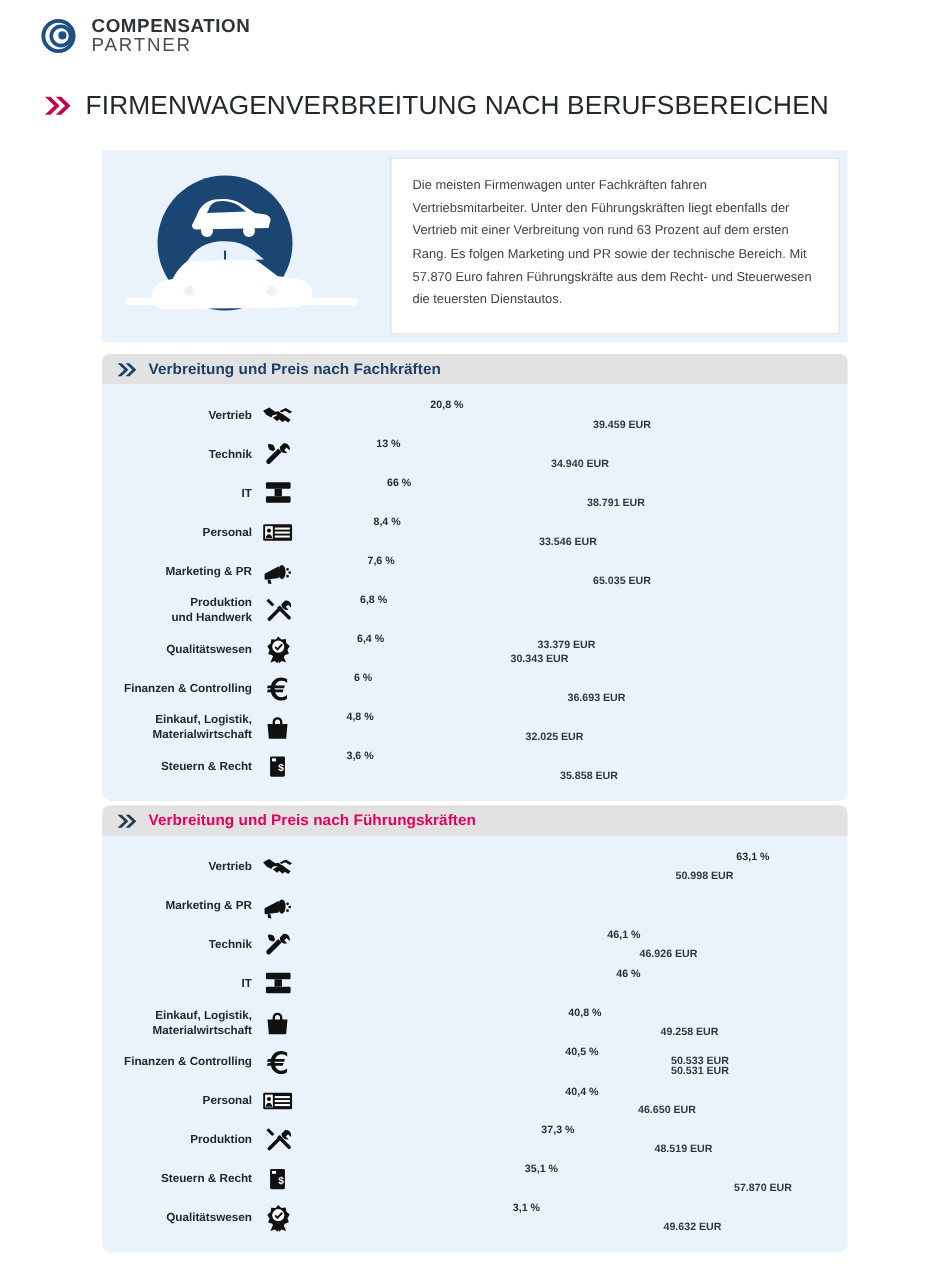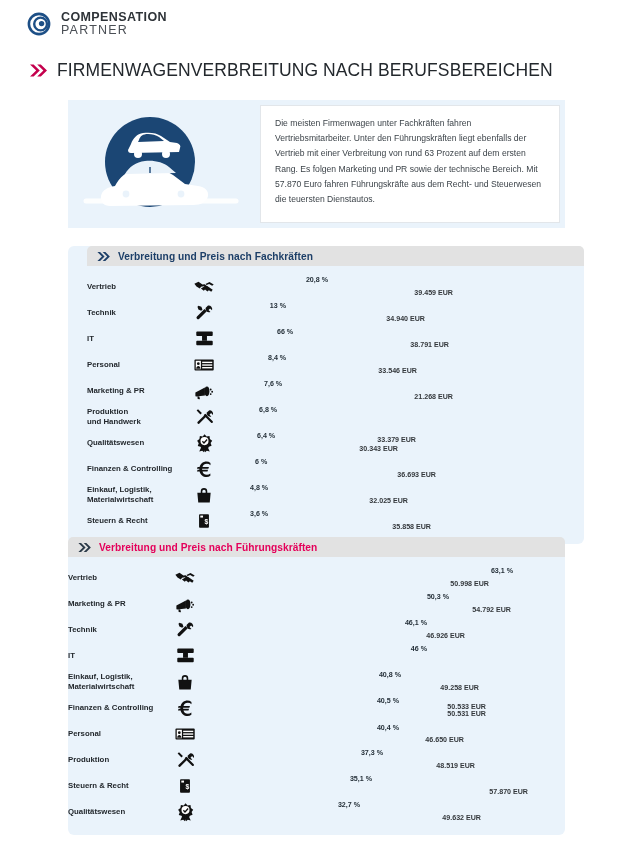--- a/index.html
+++ b/index.html
@@ -44,21 +44,21 @@
     height:20px;background:#e2e2e2;border-radius:5px 5px 0 0;
     display:flex;align-items:center;gap:7px;padding:0 0 0 10px;box-sizing:border-box;
   }
   .panel-head-title{font-size:10.2px;font-weight:bold;letter-spacing:.05px;}
   .panel-1 .panel-head-title{color:#1d3f68;}
   .panel-2 .panel-head-title{color:#e4005a;}
 
   .rows{padding:8px 0 10px 0;}
   .row{display:flex;align-items:center;height:25px;margin-bottom:1px;}
   .row-label{
-    width:105px;flex:0 0 105px;padding-right:5px;box-sizing:border-box;
+    width:105px;flex:0 0 105px;text-align:right;padding-right:5px;box-sizing:border-box;
     font-size:7.8px;font-weight:bold;line-height:9.4px;color:#23282d;
   }
   .row-icon{width:24px;flex:0 0 24px;display:flex;align-items:center;justify-content:center;}
   .row-bars{flex:1 1 auto;position:relative;height:25px;padding-left:2px;}
 
   .bar{height:10.5px;position:relative;display:flex;align-items:center;justify-content:flex-end;}
   .bar.pct{margin-top:0.5px;}
   .bar.eur{margin-top:2.5px;}
   .bar-fill{height:10.5px;position:absolute;left:0;top:0;}
   .bar-val{position:relative;z-index:2;font-size:7.1px;font-weight:bold;padding-right:4px;white-space:nowrap;}
@@ -121,21 +121,21 @@
       <circle cx="58" cy="94" r="3.4" fill="#eaf3fb"></circle>
       <circle cx="113" cy="94" r="3.4" fill="#eaf3fb"></circle>
       <path d="M18 101h150" stroke="#ffffff" stroke-width="5" stroke-linecap="round" opacity=".95"></path>
     </svg>
   </span>
   <div class="intro-textbox">
     <p>Die meisten Firmenwagen unter Fachkräften fahren Vertriebsmitarbeiter. Unter den Führungskräften liegt ebenfalls der Vertrieb mit einer Verbreitung von rund 63 Prozent auf dem ersten Rang. Es folgen Marketing und PR sowie der technische Bereich. Mit 57.870 Euro fahren Führungskräfte aus dem Recht- und Steuerwesen die teuersten Dienstautos.</p>
   </div>
 </div>
 
-<div class="panel panel-1" id="panel1" style="top: 246px; height: 298px; padding-left: 19px;">
+<div class="panel panel-1" id="panel1" style="top: 236px; height: 298px;">
   <div class="panel-head">
     <span>
       <svg width="14" height="11" viewBox="0 0 18 15">
         <path d="M0 1.5 L6.2 7.5 L0 13.5 L3.6 13.5 L9.8 7.5 L3.6 1.5 Z" fill="#1d3f68"></path>
         <path d="M7.2 1.5 L13.4 7.5 L7.2 13.5 L10.8 13.5 L17 7.5 L10.8 1.5 Z" fill="#1d3f68"></path>
       </svg>
     </span>
     <span class="panel-head-title">Verbreitung und Preis nach Fachkräften</span>
   </div>
   <div class="rows" id="rows1">
@@ -253,21 +253,21 @@
             </g>
           </svg>
         </div>
         <div class="row-bars">
           <div class="bar pct" style="width: 42px; overflow: visible;">
             <span class="bar-fill" style="background: rgb(118, 160, 204);"></span>
             <span class="bar-val" style="position: absolute; left: 46px; padding-right: 0px;">7,6 %</span>
           </div>
           <div class="bar eur" style="width: 239px;">
             <span class="bar-fill" style="background: rgb(210, 210, 210);"></span>
-            <span class="bar-val">21.268 EUR</span>
+            <span class="bar-val">65.035 EUR</span>
           </div>
         </div>
       </div>
       <div class="row">
         <div class="row-label">
           <div>Produktion</div>
           <div>und Handwerk</div>
         </div>
         <div class="row-icon">
           <svg viewBox="0 0 24 24" width="21" height="21">
@@ -431,30 +431,20 @@
         <div class="row-icon">
           <svg viewBox="0 0 24 24" width="22" height="22">
             <g fill="#111">
               <path d="M2.6 13.6 13 8.2v8.6L3.6 18a1.2 1.2 0 0 1-1-1.5z"></path>
               <ellipse cx="15.2" cy="12.4" rx="2.7" ry="5.2"></ellipse>
               <path d="M19.3 9.4a1 1 0 1 1 0 2 1 1 0 0 1 0-2zm1.6 2.4a1 1 0 1 1 0 2 1 1 0 0 1 0-2zm-1.6 2.6a1 1 0 1 1 0 2 1 1 0 0 1 0-2z"></path>
               <path d="M4.8 17.8 6.9 18l.7 3.1-2.5-.4z"></path>
             </g>
           </svg>
         </div>
-        <div class="row-bars">
-          <div class="bar pct" style="width: 254px;">
-            <span class="bar-fill" style="background: rgb(228, 0, 90);"></span>
-            <span class="bar-val">50,3 %</span>
-          </div>
-          <div class="bar eur" style="width: 316px;">
-            <span class="bar-fill" style="background: rgb(210, 210, 210);"></span>
-            <span class="bar-val">54.792 EUR</span>
-          </div>
-        </div>
       </div>
       <div class="row">
         <div class="row-label">
           <div>Technik</div>
         </div>
         <div class="row-icon">
           <svg viewBox="0 0 24 24" width="21" height="21">
             <g fill="#111">
               <path d="M3.4 16.6 12 8l2.6 2.6-8.6 8.6a1.8 1.8 0 0 1-2.6-2.6z"></path>
               <path d="M13.2 6.8 16 4a4.2 4.2 0 0 1 4.6 5.5l-2.2-2.2-1.8 1.8 2.2 2.2A4.2 4.2 0 0 1 13.4 9z"></path>
@@ -631,21 +621,21 @@
               <path d="M8.4 17 6 22.4l3.4-1 2 1.6 1.6-4z"></path>
               <path d="M15.6 17 18 22.4l-3.4-1-2 1.6-1.6-4z"></path>
             </g>
             <circle cx="12" cy="10.4" r="4.6" fill="#fff"></circle>
             <path d="M9.6 10.6 11.4 12.5 15 8.6" stroke="#111" stroke-width="1.5" fill="none"></path>
           </svg>
         </div>
         <div class="row-bars">
           <div class="bar pct" style="width: 165px;">
             <span class="bar-fill" style="background: rgb(228, 0, 90);"></span>
-            <span class="bar-val">32,7 %</span>
+            <span class="bar-val">3,1 %</span>
           </div>
           <div class="bar eur" style="width: 286px;">
             <span class="bar-fill" style="background: rgb(210, 210, 210);"></span>
             <span class="bar-val">49.632 EUR</span>
           </div>
         </div>
       </div>
     </div>
 </div>
 

